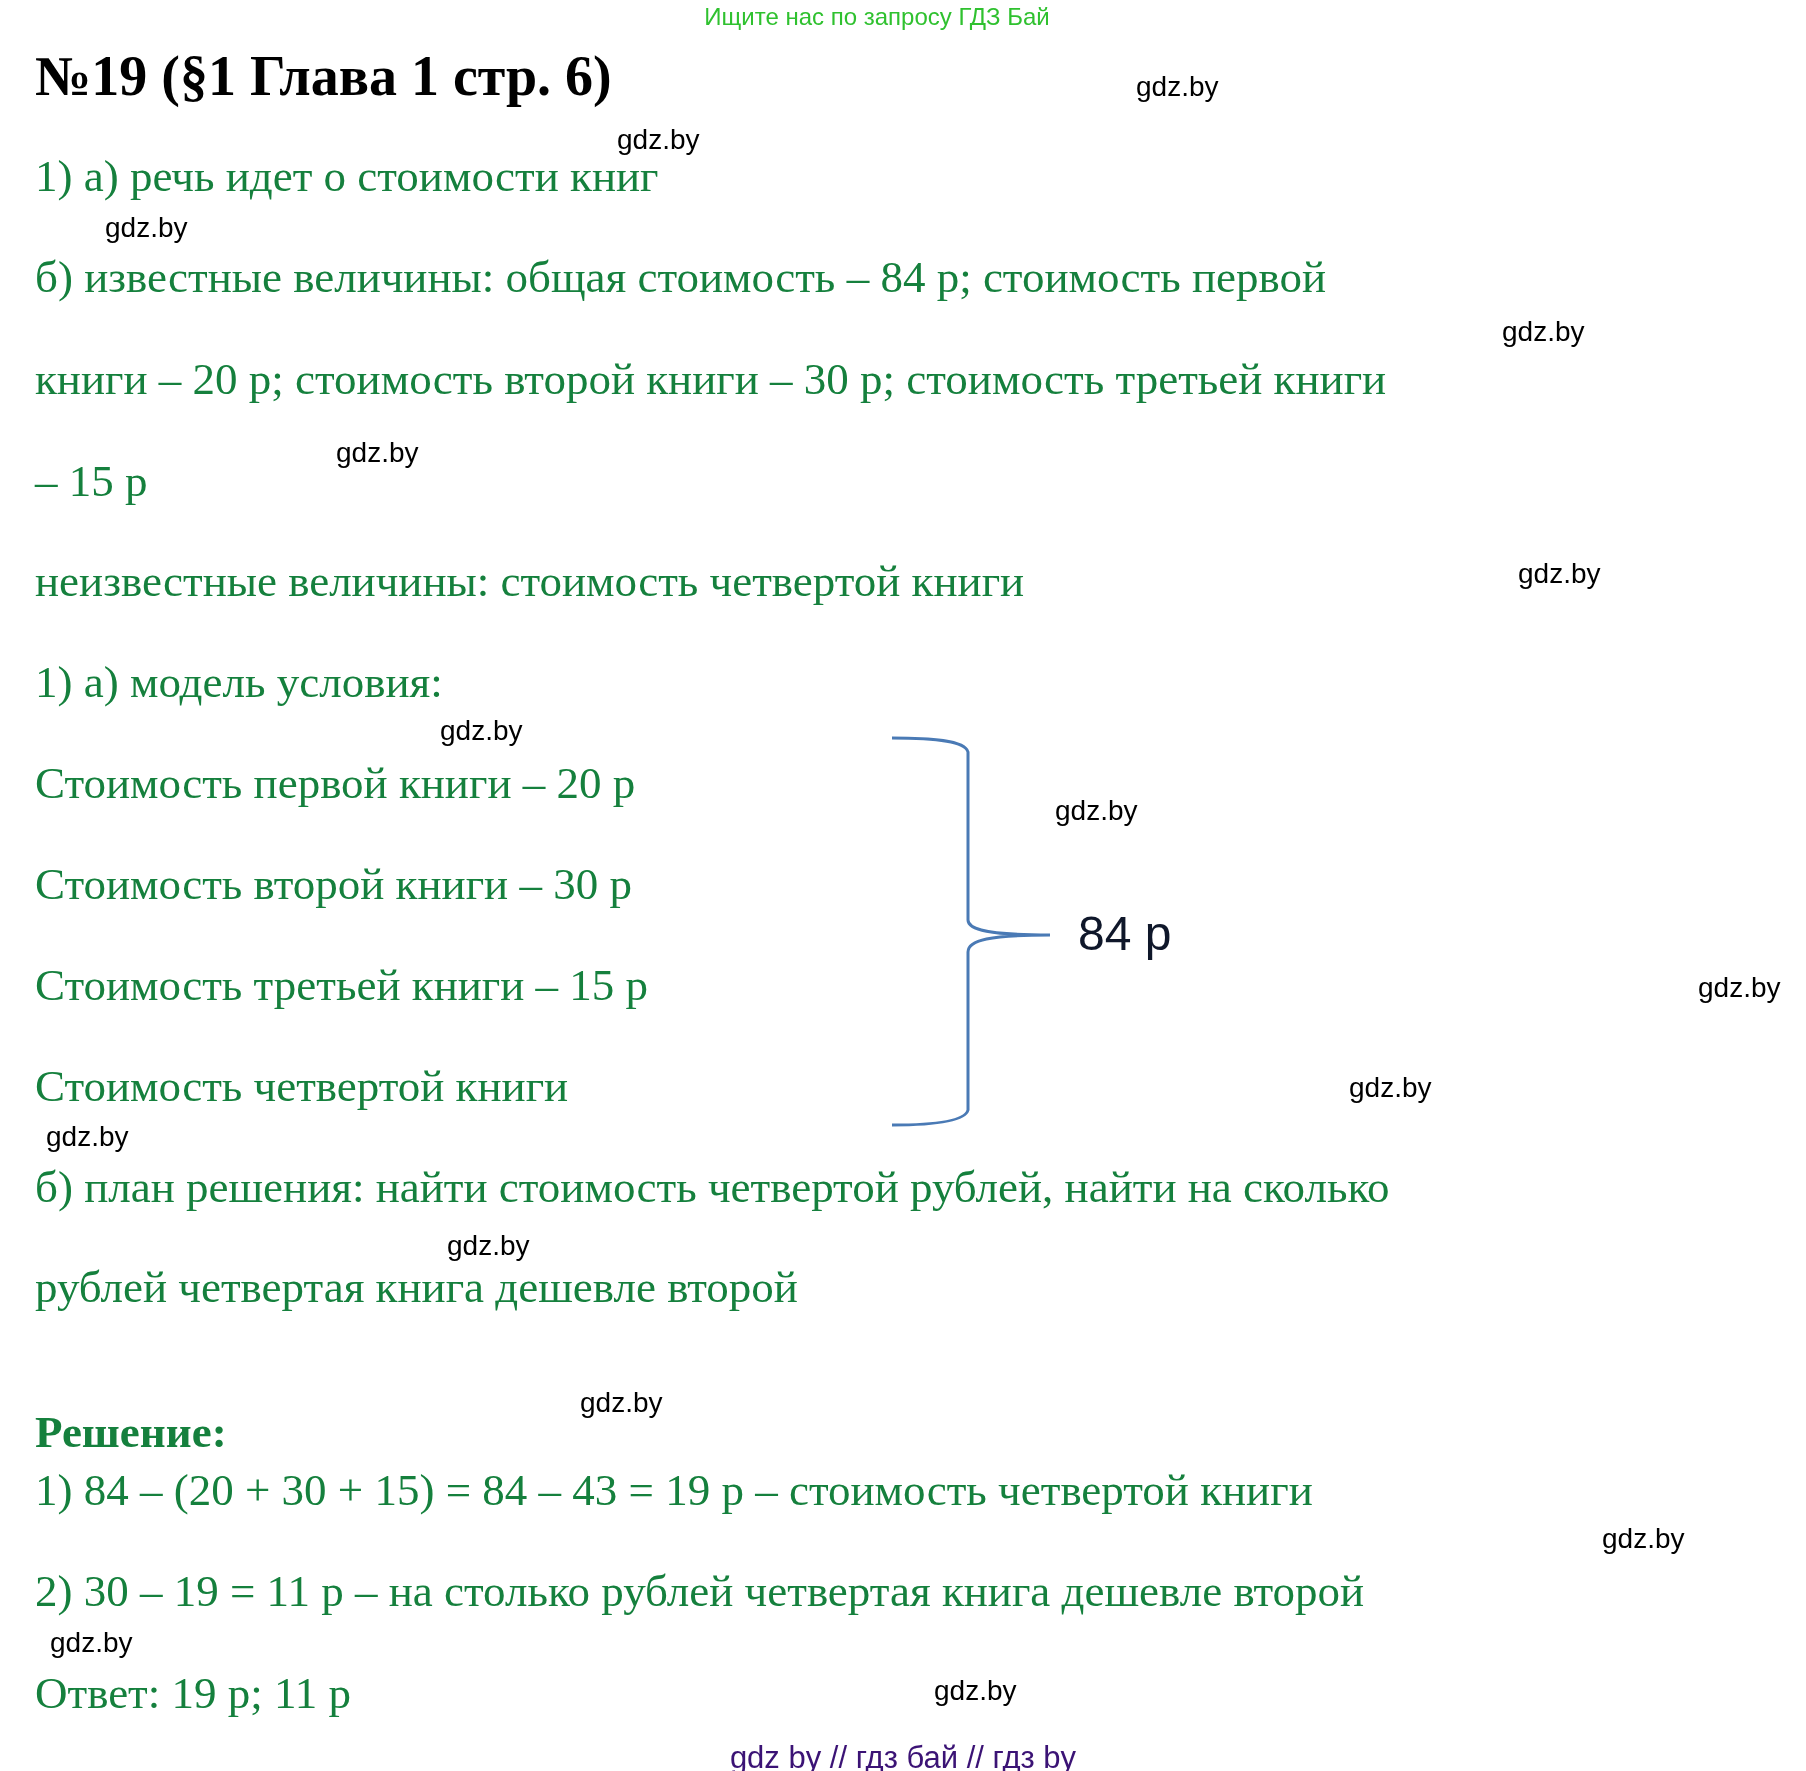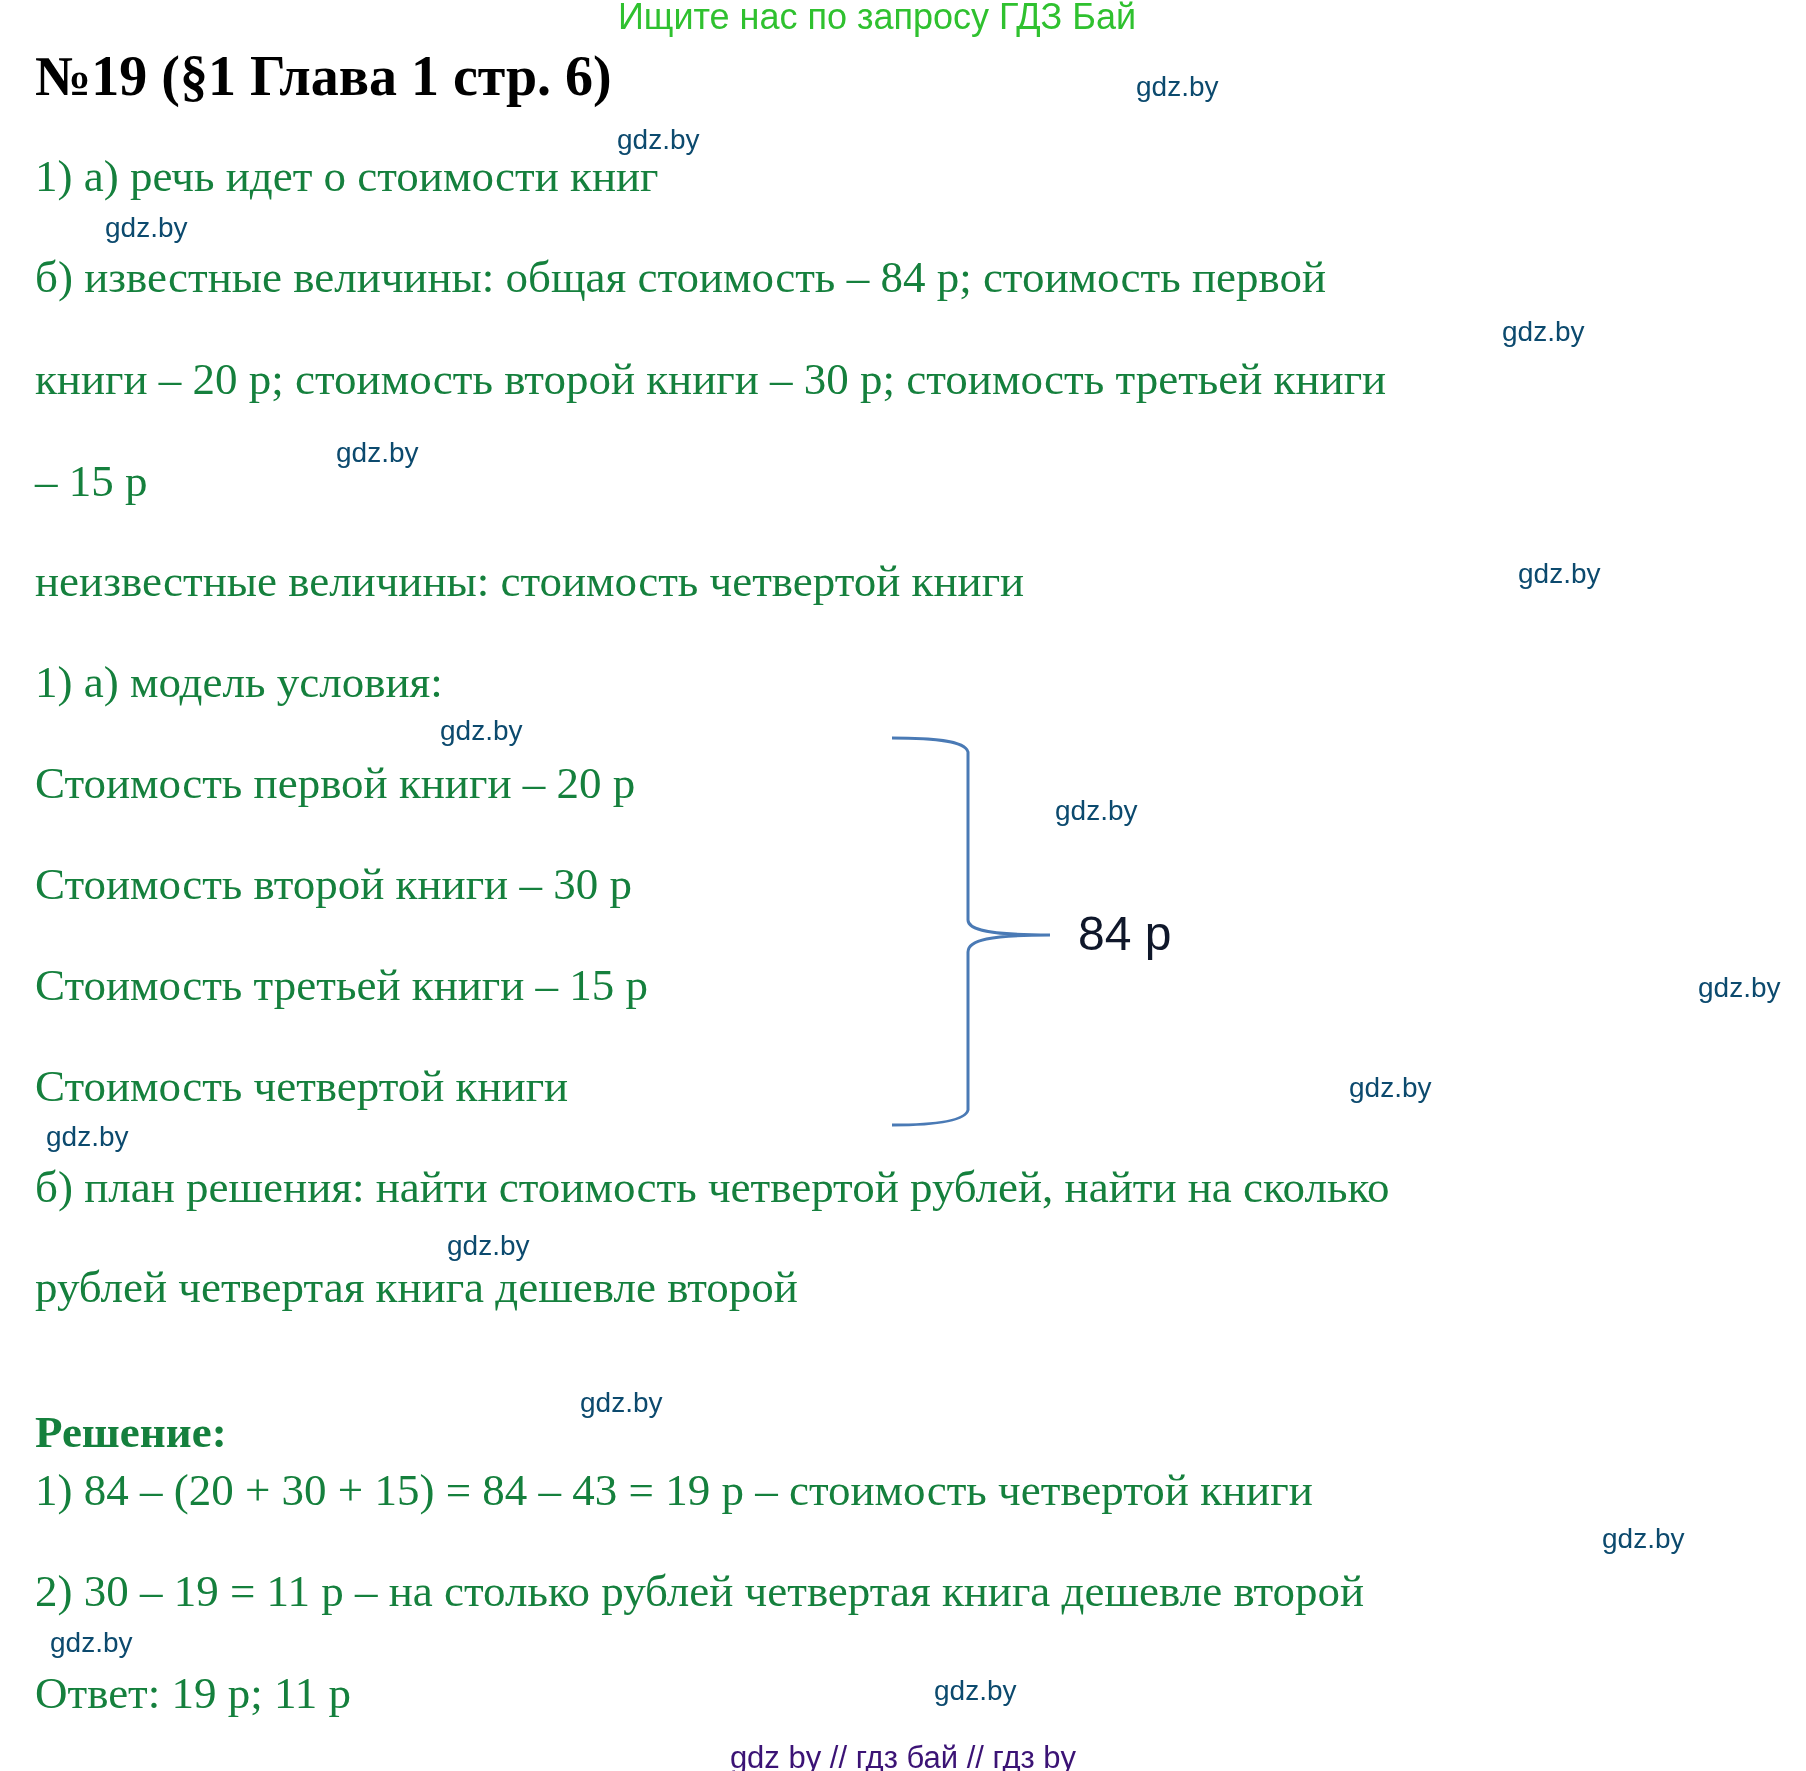--- a/index.html
+++ b/index.html
@@ -1,22 +1,22 @@
 <!DOCTYPE html>
 <html><head>
 <meta charset="utf-8">
 <style>
   html, body { margin:0; padding:0; background:#ffffff; }
   body { width:1806px; height:1771px; position:relative; overflow:hidden; }
   .abs { position:absolute; white-space:nowrap; }
-  .top-banner { left:0; width:1754px; top:0; text-align:center; color:#2fc12f; font-family:"Liberation Sans", sans-serif; font-size:36px; line-height:34px; }
+  .top-banner { left:0; width:1754px; top:0; text-align:center; color:#2fc12f; font-family:"Liberation Sans", sans-serif; font-size:24px; line-height:34px; }
   .title { left:35px; top:44px; font-family:"Liberation Serif", serif; font-weight:bold; font-size:56px; line-height:64px; color:#000;text-align:right; }
   .line { left:35px; font-family:"Liberation Serif", serif; font-size:45px; line-height:62px; color:#15803d; }
   .bold { font-weight:bold;margin-top:43px; }
-  .wm { font-family:"Liberation Sans", sans-serif; font-size:28px; line-height:32px; color:#0c4a6e; }
+  .wm { font-family:"Liberation Sans", sans-serif; font-size:28px; line-height:32px; color:#000000; }
   .total { font-family:"Liberation Sans", sans-serif; font-size:48px; line-height:56px; color:#0f172a; }
   .footer { left:0; width:1806px; top:1740px; text-align:center; color:#3b1375; font-family:"Liberation Sans", sans-serif; font-size:31px; line-height:36px; }
   svg.brace { position:absolute; left:880px; top:730px; }
 </style>
 </head>
 <body>
 
 <div class="abs top-banner">Ищите нас по запросу ГДЗ Бай</div>
 
 <div class="abs title">№19 (§1 Глава 1  стр. 6)</div>

